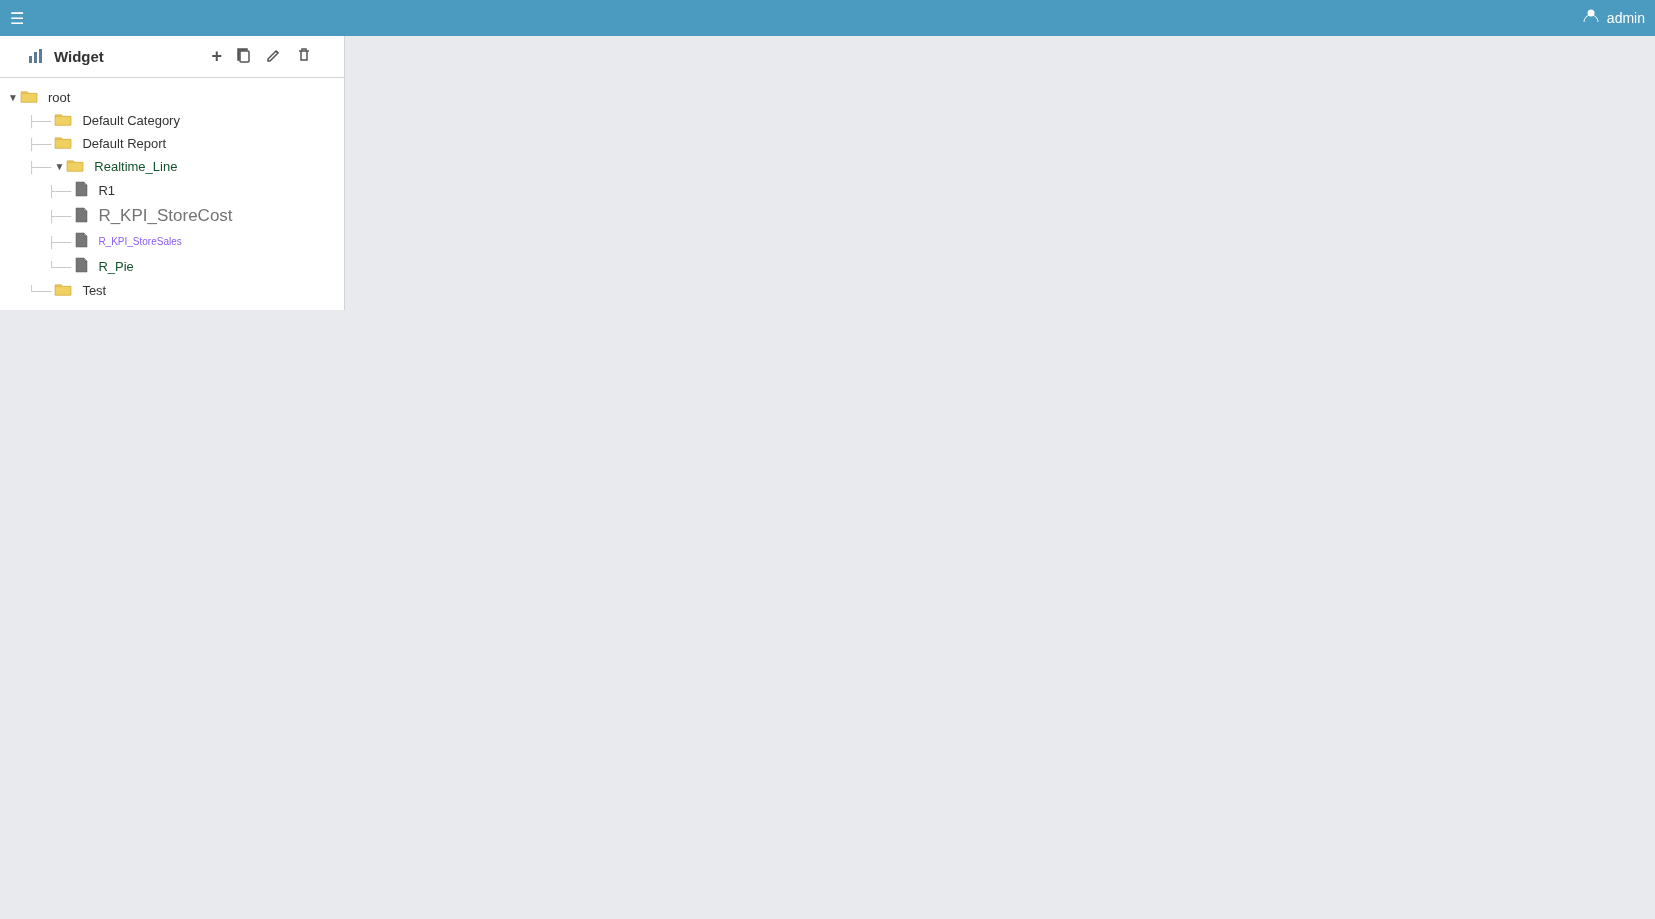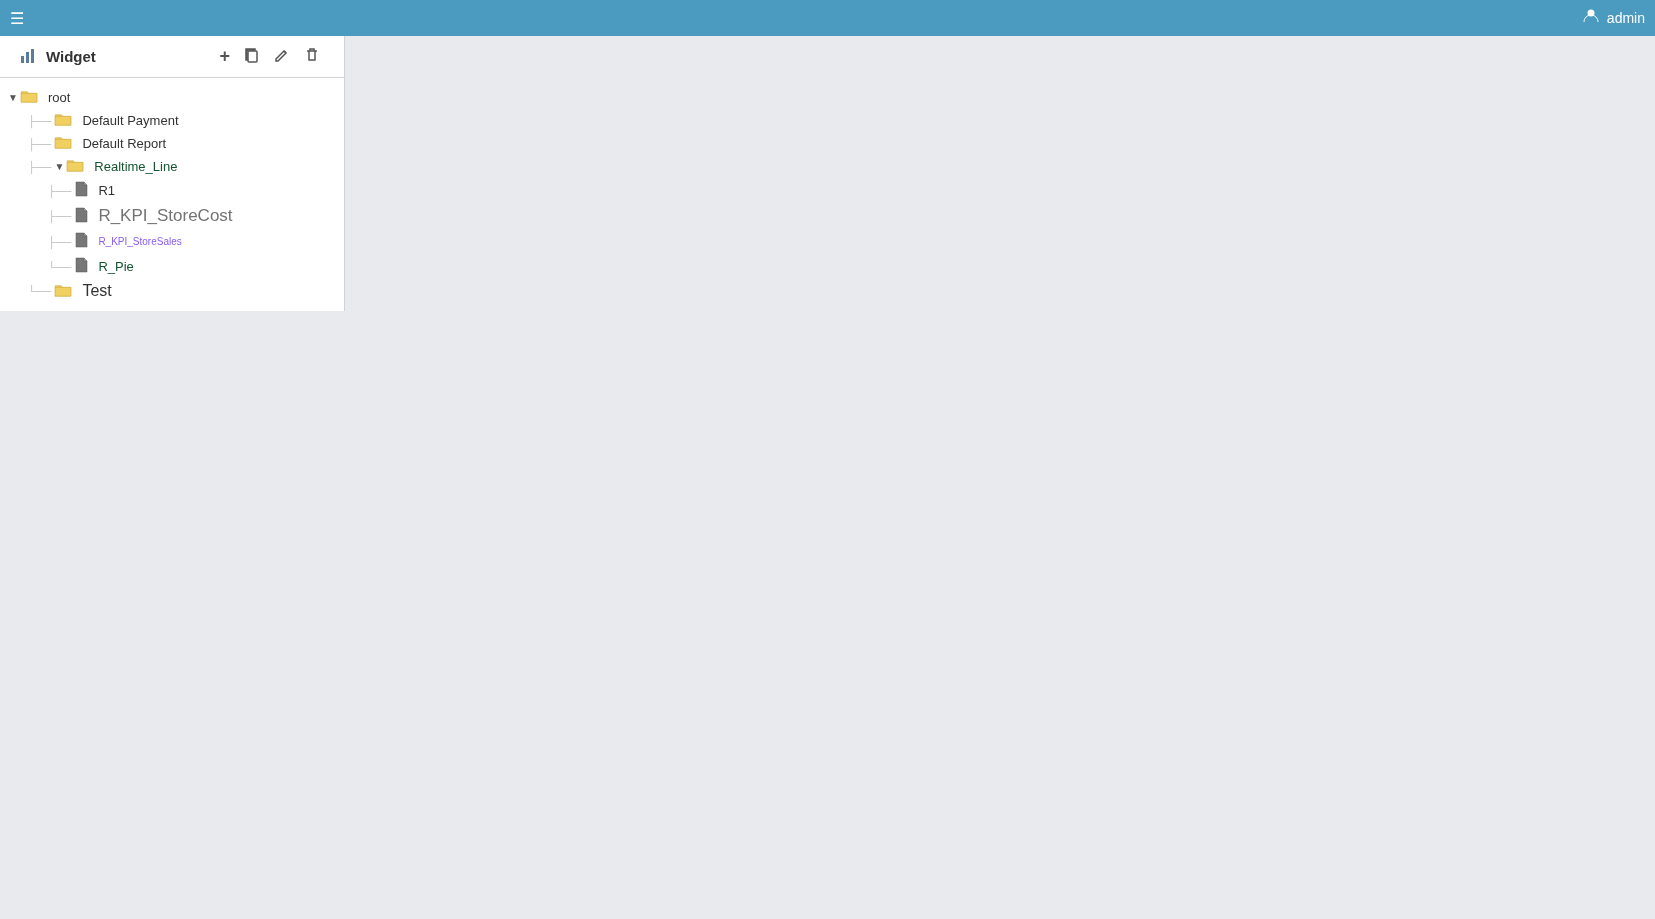--- a/index.html
+++ b/index.html
@@ -58,21 +58,21 @@
       left: 0;
       width: 345px;
       background-color: #ffffff;
       border-right: 1px solid #d0d3d8;
     }
 
     .sidebar-header {
       display: flex;
       align-items: center;
       justify-content: space-between;
-      padding: 8px 20px;
+      padding: 8px 28px;
       border-bottom: 1px solid #d0d3d8;
       height: 42px;
     }
 
     .sidebar-title-area {
       display: flex;
       align-items: center;
       gap: 8px;
     }
 
@@ -223,21 +223,21 @@
     </div>
 
     <div class="tree-item indent-1">
       <span style="color:#bbb;font-size:11px;margin-right:3px;">├──</span>
       <span>
         <svg class="folder-svg" viewBox="0 0 20 16" fill="none">
           <path d="M1 3h7l2 2h9v10H1V3z" fill="#e8c85a" stroke="#c8a030" stroke-width="0.5"></path>
           <path d="M1 5h18v10H1z" fill="#f0d060" stroke="#c8a030" stroke-width="0.5"></path>
         </svg>
       </span>
-      <span class="item-label" style="font-size:13px;color:#333;">Default Payment</span>
+      <span class="item-label" style="font-size:13px;color:#333;">Default Category</span>
     </div>
 
     <div class="tree-item indent-1">
       <span style="color:#bbb;font-size:11px;margin-right:3px;">├──</span>
       <span>
         <svg class="folder-svg" viewBox="0 0 20 16" fill="none">
           <path d="M1 3h7l2 2h9v10H1V3z" fill="#e8c85a" stroke="#c8a030" stroke-width="0.5"></path>
           <path d="M1 5h18v10H1z" fill="#f0d060" stroke="#c8a030" stroke-width="0.5"></path>
         </svg>
       </span>
@@ -301,19 +301,19 @@
     </div>
 
     <div class="tree-item indent-1">
       <span style="color:#bbb;font-size:11px;margin-right:3px;">└──</span>
       <span>
         <svg class="folder-svg" viewBox="0 0 20 16" fill="none">
           <path d="M1 3h7l2 2h9v10H1V3z" fill="#e8c85a" stroke="#c8a030" stroke-width="0.5"></path>
           <path d="M1 5h18v10H1z" fill="#f0d060" stroke="#c8a030" stroke-width="0.5"></path>
         </svg>
       </span>
-      <span class="item-label" style="font-size:16px;color:#333;">Test</span>
+      <span class="item-label" style="font-size:13px;color:#333;">Test</span>
     </div>
 
   </div>
 </div>
 
 <div class="main-content"></div>
 
 </body></html>

